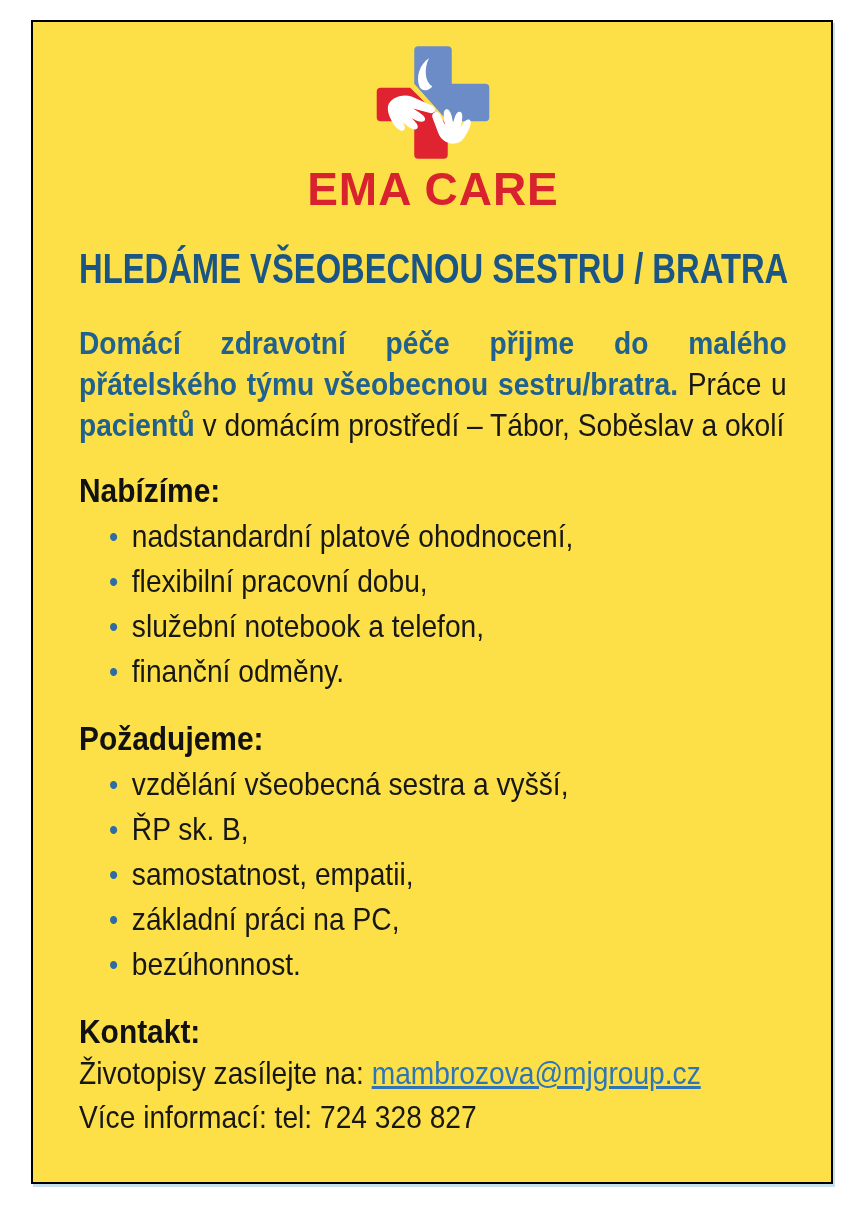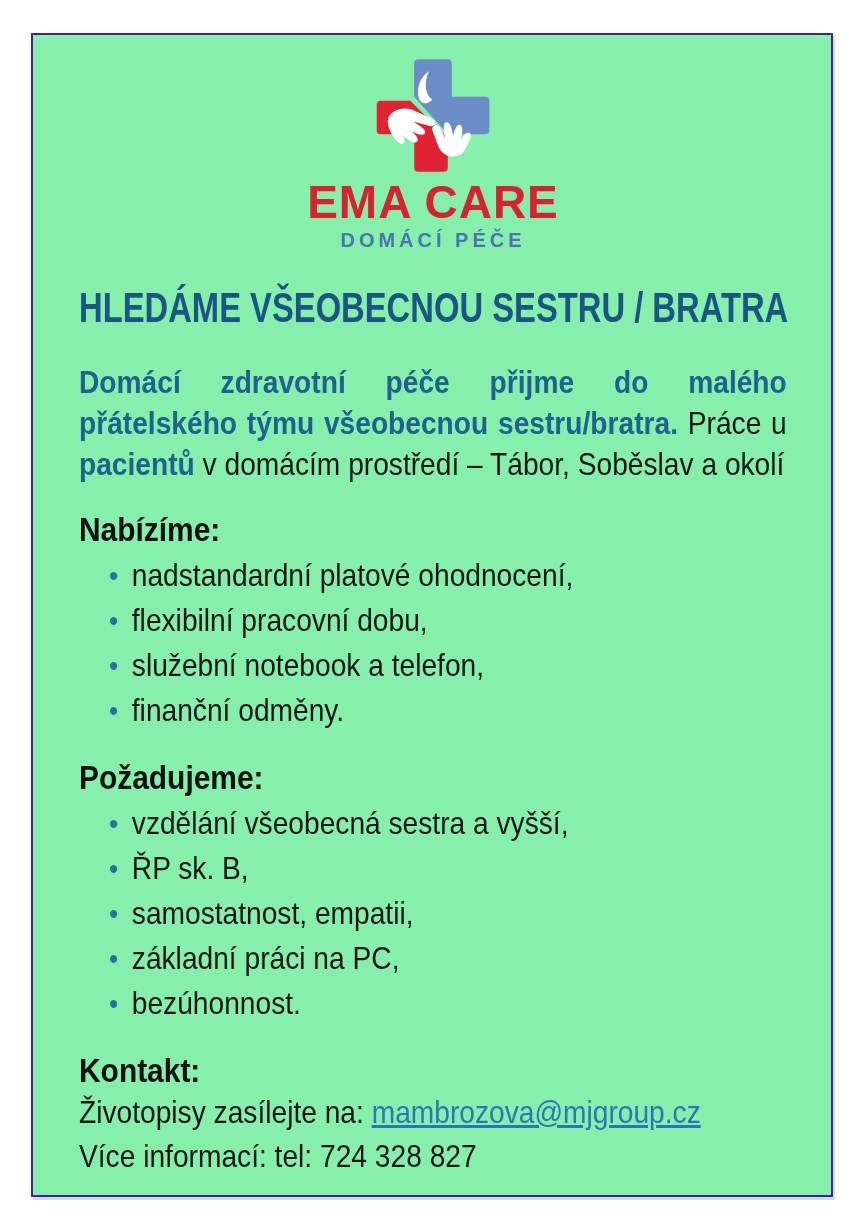--- a/index.html
+++ b/index.html
@@ -4,26 +4,26 @@
 <style>
   html, body {
     margin: 0; padding: 0;
     width: 864px; height: 1232px;
     background: #ffffff;
     font-family: "Liberation Sans", sans-serif;
     color: #141414;
   }
   .page-frame {
     position: absolute;
-    left: 31px; top: 33px;
+    left: 31px; top: 20px;
     width: 798px; height: 1160px;
-    border: 2px solid #4c1d95;
+    border: 2px solid #000000;
     box-shadow: 2px 3px 0 #c6e0f0;
     overflow: hidden;
-    background: #86efac;
+    background: #fde047;
   }
   .content {
     padding: 18px 44px 0 46px;
   }
   
   .logo-block { text-align: center; }
   .logo-block svg { display: block; margin: 2px auto 0 auto; }
   .brand {
     font-size: 46px; font-weight: bold;
     color: #d8232f; letter-spacing: 1px;
@@ -93,21 +93,20 @@
                    C80,105 90,111 88,116 C86,121 76,118 68,113
                    C74,119 80,125 76,129 C72,133 62,126 55,119
                    C58,125 60,130 55,132 C50,134 42,125 38,117 C33,107 31,99 34,92 Z"></path>
           <path d="M134,151 C123,153 112,147 108,136 L99,112 C97,105 106,101 110,107 L118,124
                    C116,114 114,101 120,100 C126,99 129,112 130,122
                    C132,112 135,102 141,104 C146,106 143,119 141,128
                    C145,120 150,113 155,116 C159,119 154,131 148,140 C144,147 140,150 134,151 Z"></path>
         </g>
       </svg>
       <div class="brand">EMA CARE</div>
-      <div class="tagline">DOMÁCÍ PÉČE</div>
     </div>
 
     <div class="headline sq78">HLEDÁME VŠEOBECNOU SESTRU / BRATRA</div>
 
     <div class="intro sq88">
       <span class="blue">Domácí zdravotní péče přijme do malého přátelského týmu všeobecnou sestru/bratra.</span><span> Práce u </span><span class="blue">pacientů</span><span> v domácím prostředí – Tábor, Soběslav a okolí</span>
     </div>
 
     <div class="section sq88">
       <div class="section-title">Nabízíme:</div>

